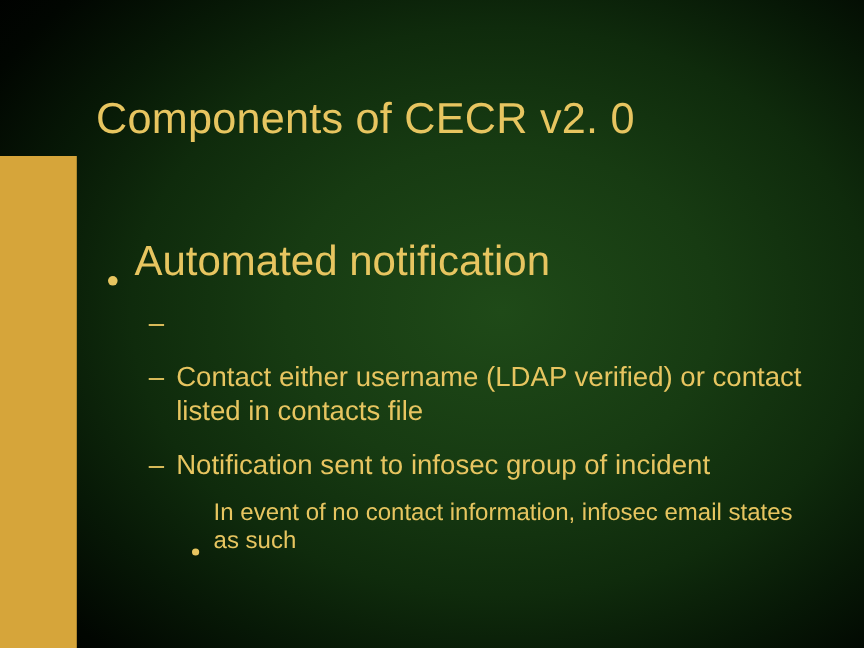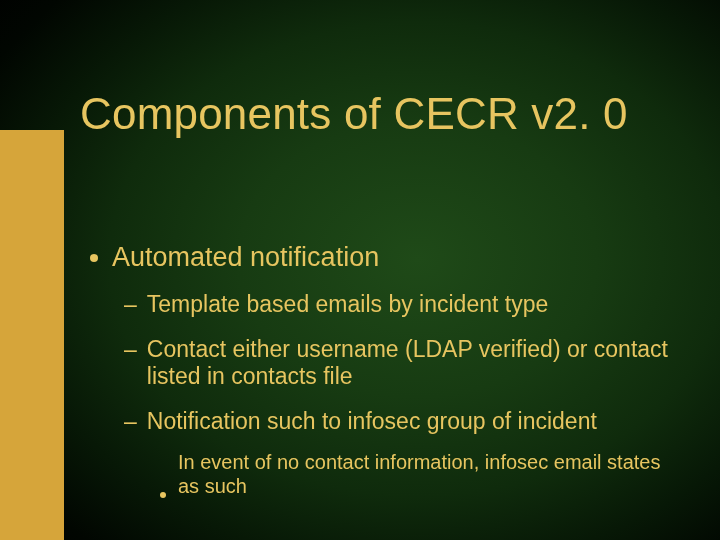--- a/index.html
+++ b/index.html
@@ -27,42 +27,41 @@
     position: absolute;
     left: 0;
     top: 130px;
     width: 64px;
     height: 410px;
     background: #d6a53a;
   }
   .title {
     position: absolute;
     left: 80px;
-    top: 89px;
-    font-size: 44px;
+    top: 78px;
+    font-size: 36px;
     font-weight: 400;
     color: #e7c560;
     letter-spacing: 0.2px;
   }
   .content {
     position: absolute;
     left: 90px;
     top: 198px;
     width: 580px;
     color: #e7c560;
   }
   .lvl1 {
     margin: 0 0 20px 0;
   }
   .lvl1-row {
     display: flex;
-    align-items: flex-start;
-    font-size: 27px;
+    align-items: flex-end;
+    font-size: 35px;
     line-height: 1.15;
-    margin-top: 44px;
   }
   .lvl1-row .dot {
     width: 8px;
     height: 8px;
     border-radius: 50%;
     background: #e7c560;
     margin-top: 12px;
     margin-right: 14px;
     flex: 0 0 auto;
   }
@@ -112,31 +111,30 @@
     <div class="lvl1">
       <div class="lvl1-row">
         <span class="dot"></span>
         <span>Automated notification</span>
       </div>
 
       <div class="lvl2">
 
         <div class="lvl2-item">
           <span class="dash">–</span>
-          <span>Template based emails by incident type</span>
         </div>
 
         <div class="lvl2-item">
           <span class="dash">–</span>
           <span>Contact either username (LDAP verified) or contact listed in contacts file</span>
         </div>
 
         <div class="lvl2-item" style="margin-bottom:0">
           <span class="dash">–</span>
-          <span>Notification such to infosec group of incident</span>
+          <span>Notification sent to infosec group of incident</span>
         </div>
 
         <div class="lvl3">
           <div class="lvl3-item">
             <span class="dot"></span>
             <span>In event of no contact information, infosec email states as such</span>
           </div>
         </div>
 
       </div>

